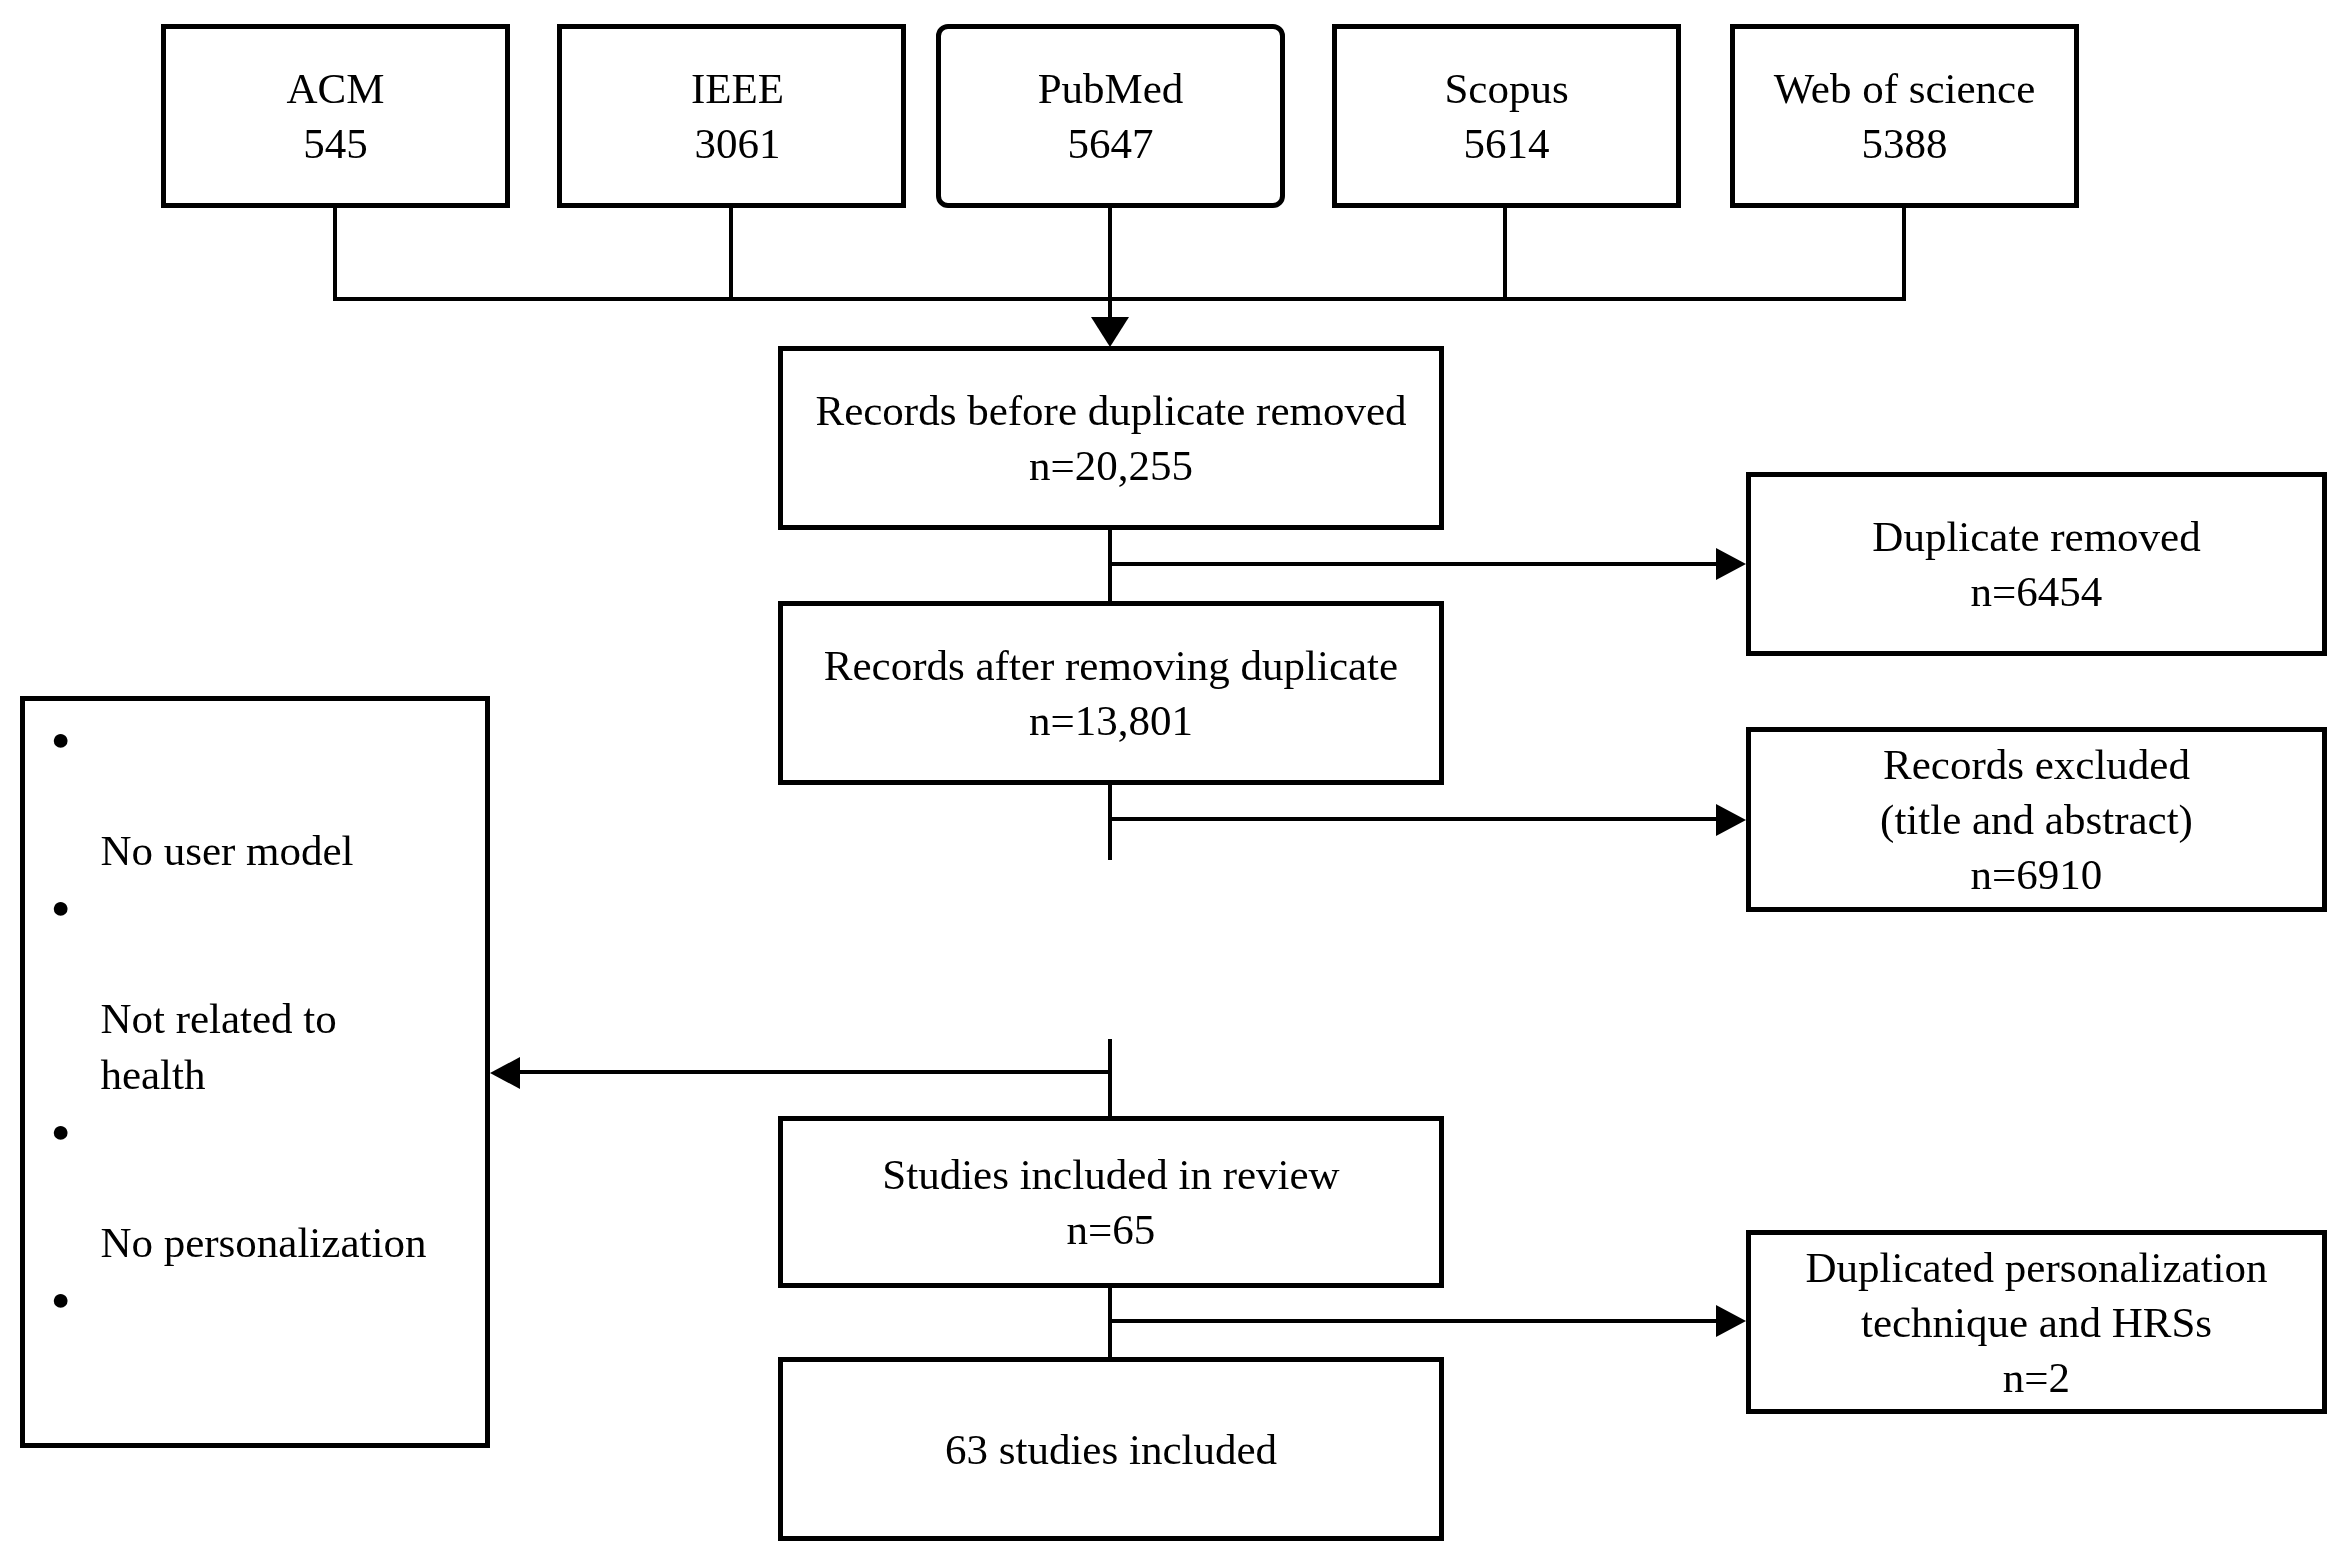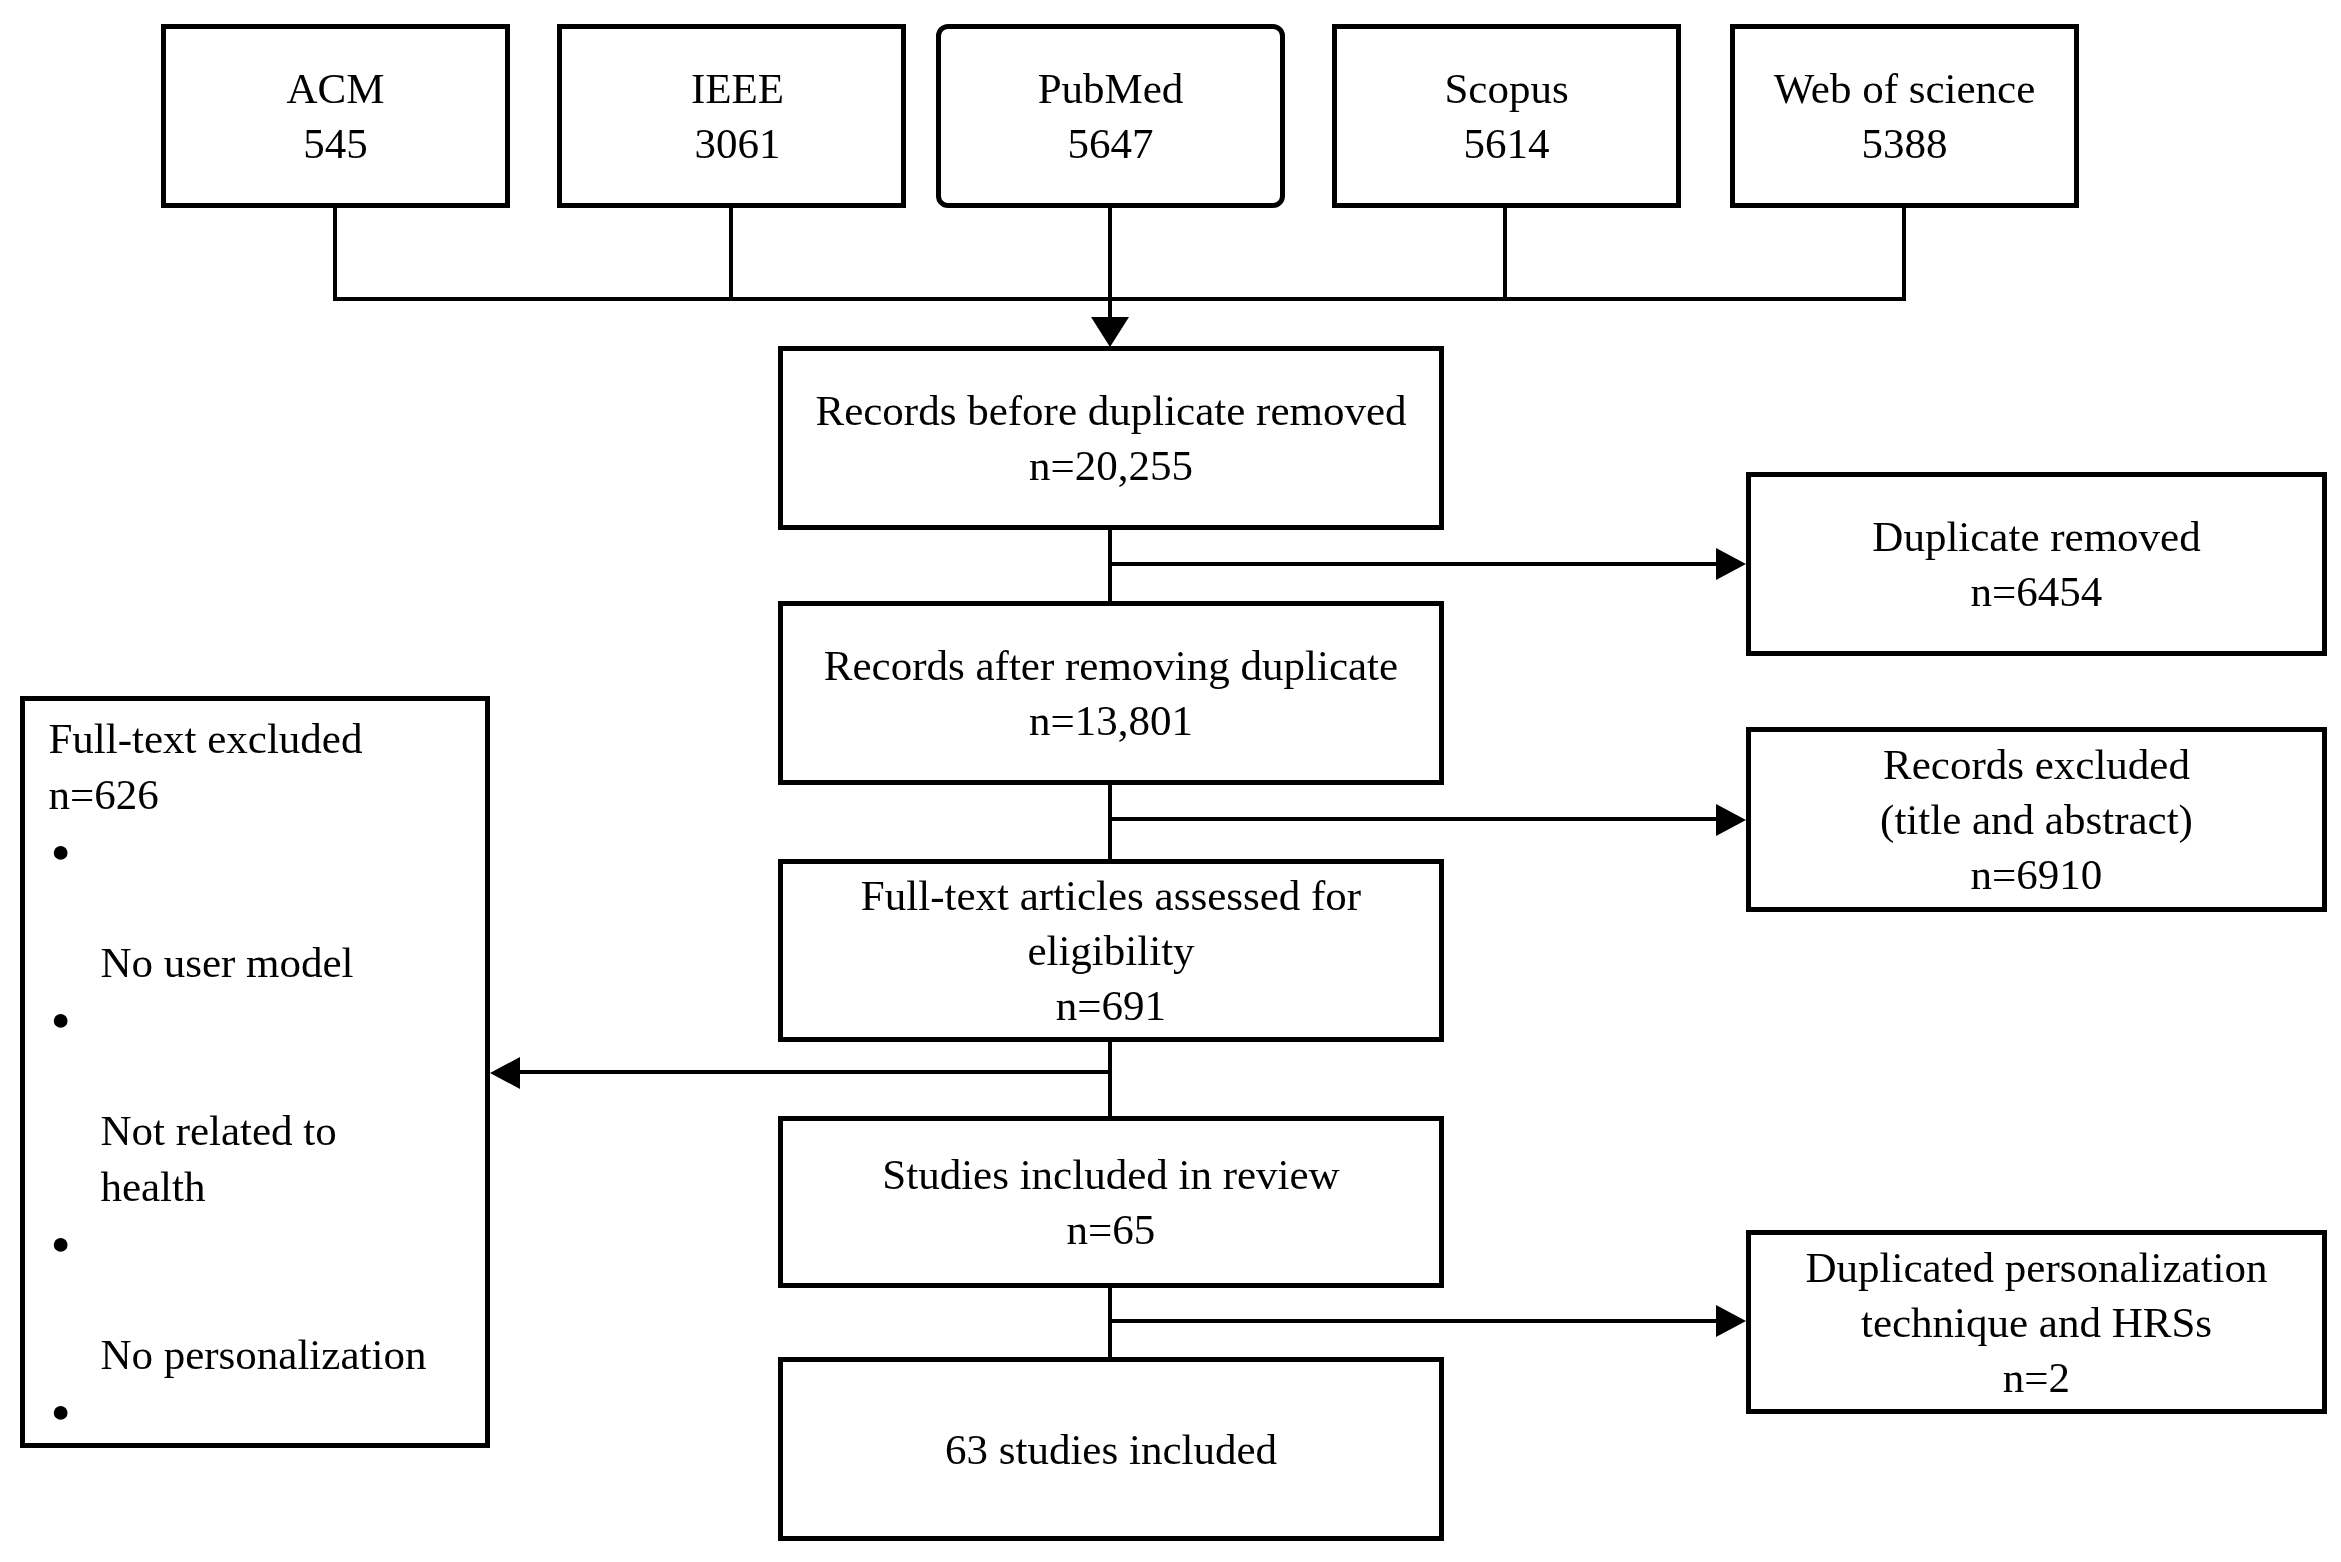--- a/index.html
+++ b/index.html
@@ -133,23 +133,20 @@
 
   <div class="hline" style="left:333px; top:297px; width:1573px;"></div>
 
   <div class="vline" style="left:1108px; top:297px; height:22px;"></div>
   <div class="arrow arrow-down" style="left:1091px; top:317px;"></div>
 
   <div class="box mainbox" id="m1">Records before duplicate removed
 n=20,255</div>
   <div class="box mainbox" id="m2">Records after removing duplicate
 n=13,801</div>
-  <div class="box mainbox" id="m3">Full-text articles assessed for
-eligibility
-n=691</div>
   <div class="box mainbox" id="m4">Studies included in review
 n=65</div>
   <div class="box mainbox" id="m5">63 studies included</div>
 
   <div class="vline" style="left:1108px; top:527px; height:77px;"></div>
   <div class="vline" style="left:1108px; top:782px; height:78px;"></div>
   <div class="vline" style="left:1108px; top:1039px; height:79px;"></div>
   <div class="vline" style="left:1108px; top:1285px; height:74px;"></div>
 
   <div class="hline" style="left:1108px; top:562px; width:609px;"></div>
@@ -167,22 +164,20 @@
   <div class="box sidebox" id="r1">Duplicate removed
 n=6454</div>
   <div class="box sidebox" id="r2">Records excluded
 (title and abstract)
 n=6910</div>
   <div class="box sidebox" id="r3">Duplicated personalization
 technique and HRSs
 n=2</div>
 
   <div class="exclusion">
-    <div class="exclusion-title">Full-text excluded
-n=626</div>
     <ul>
       <li>
         <span class="bullet">●</span>
         <span>No user model</span>
       </li>
       <li>
         <span class="bullet">●</span>
         <span>Not related to
 health</span>
       </li>

